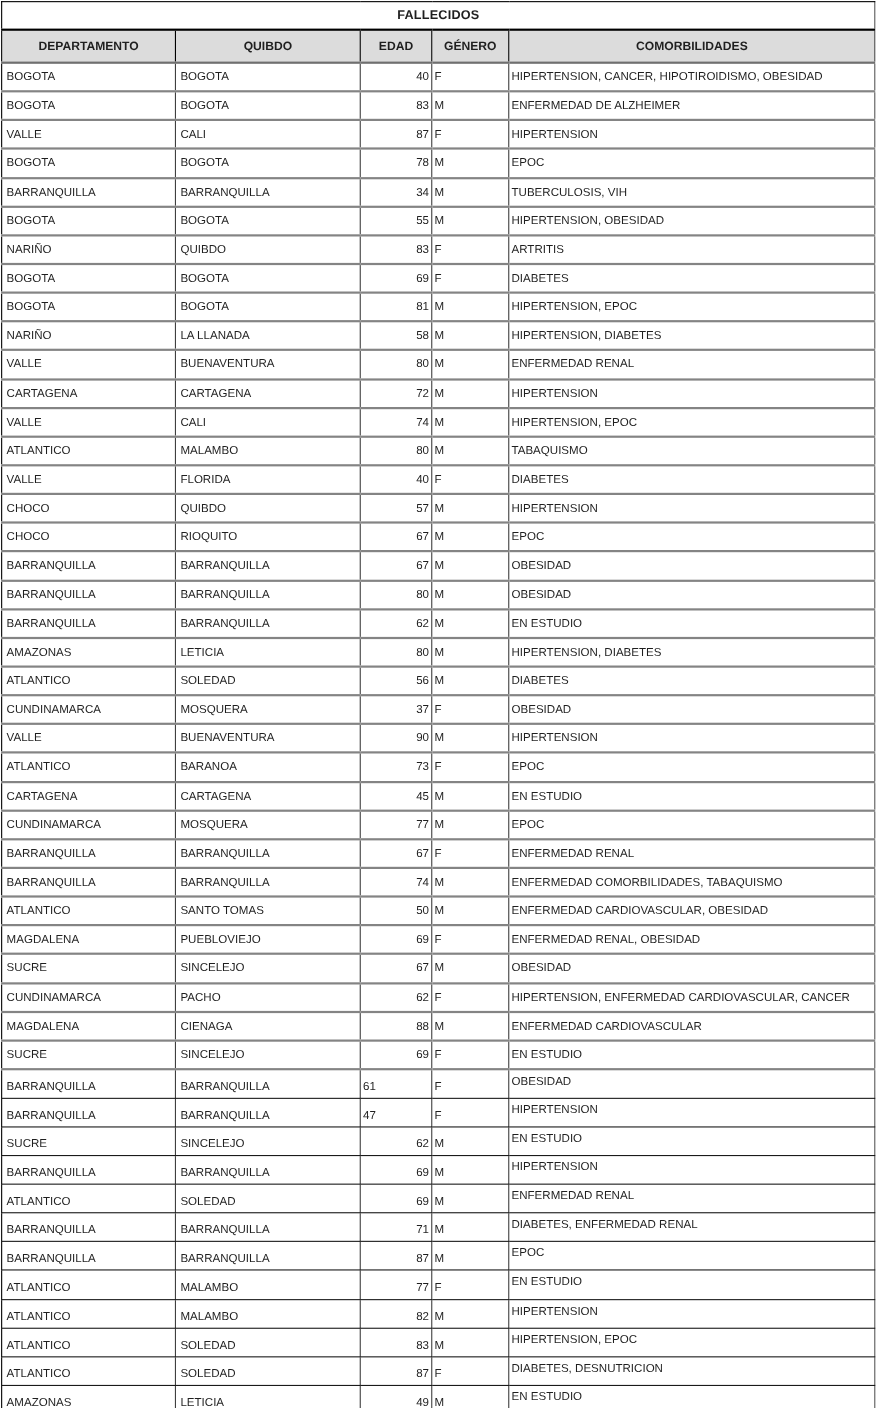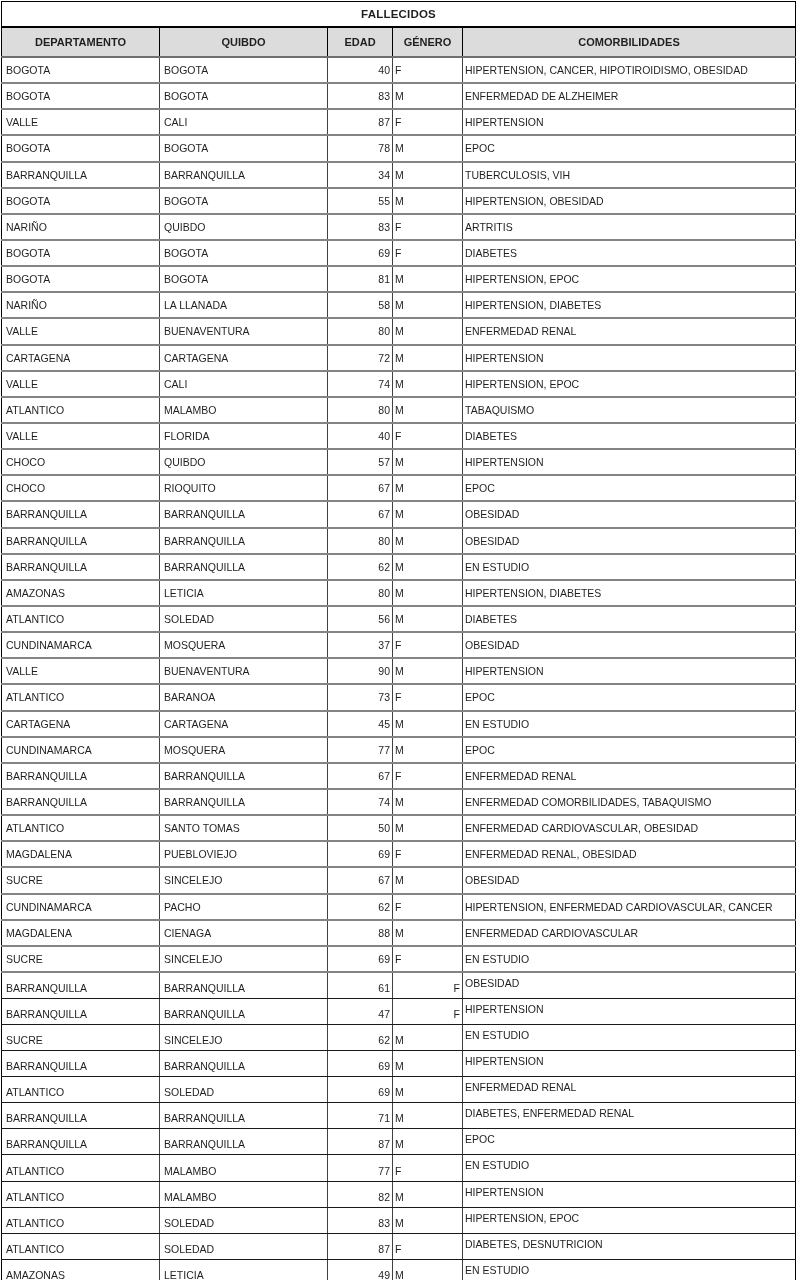--- a/index.html
+++ b/index.html
@@ -85,21 +85,21 @@
   }
   tr.body-row:last-child td { border-bottom: 1px solid #000000; }
 
   .col-departamento, .col-ciudad { text-align: left; padding-left: 4px !important; }
   .col-edad   { text-align: right; padding-right: 2px !important; }
   .col-genero { text-align: left;  padding-left: 2px !important; }
   .col-comorbilidades { text-align: left; }
 
   
   tr.centered td.col-edad,
-  tr.centered td.col-genero { text-align: right; }
+  tr.centered td.col-genero { text-align: left; }
 </style>
 </head>
 <body>
 
 <div class="page">
   <table class="fallecidos">
     <colgroup>
       <col style="width:158px">
       <col style="width:168px">
       <col style="width:65px">

